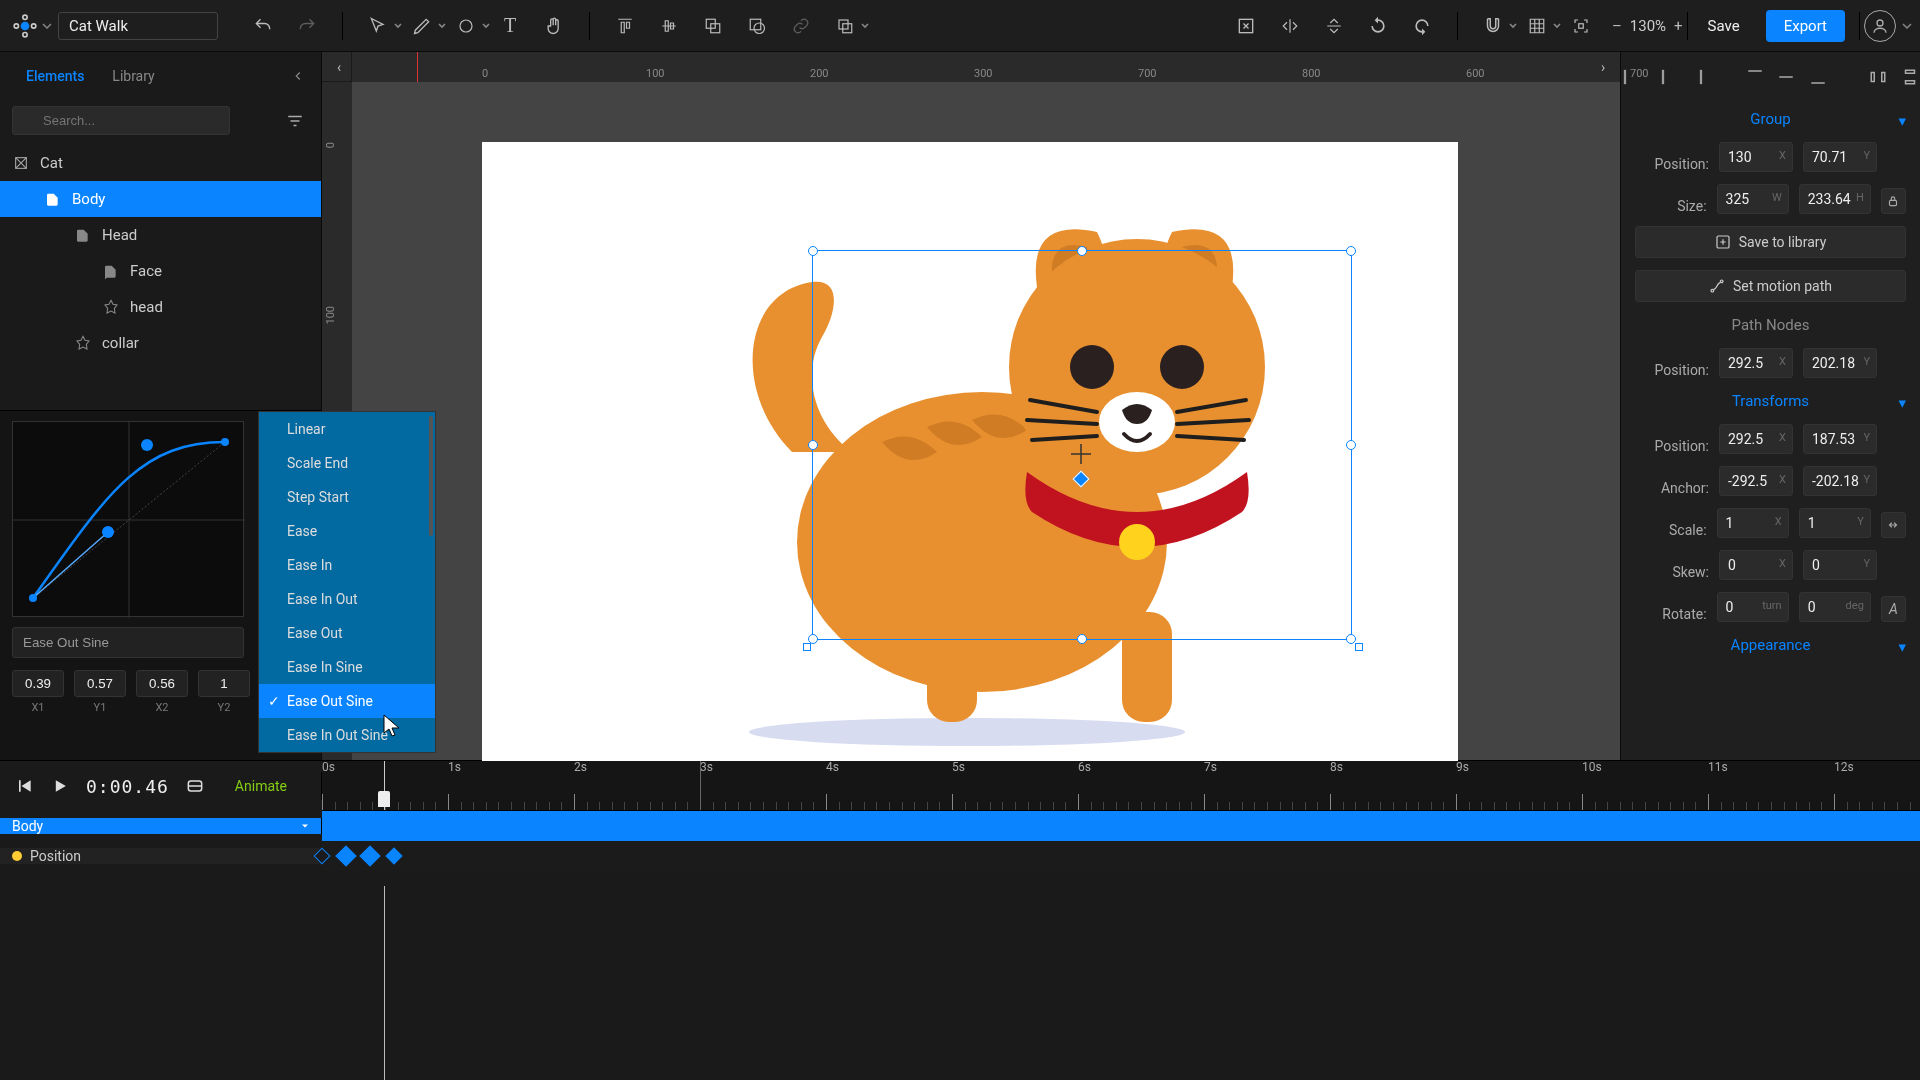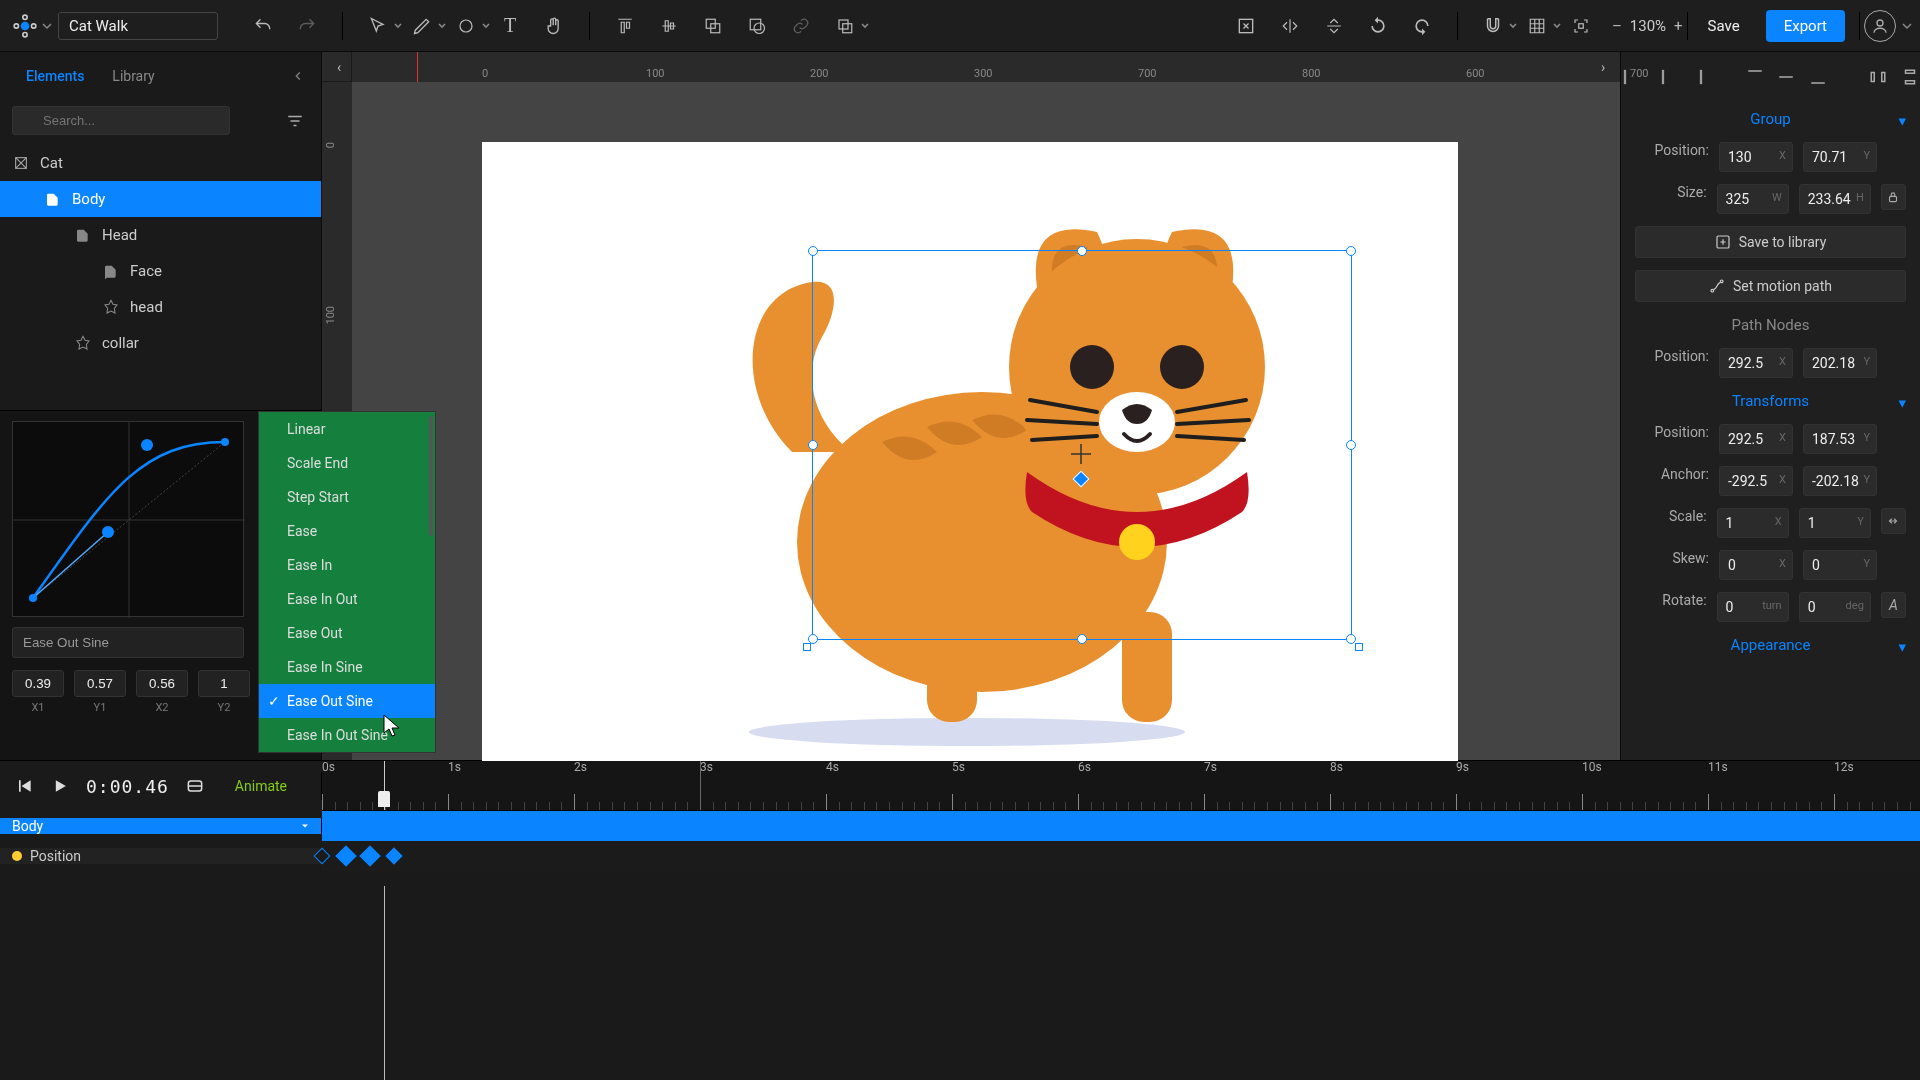--- a/index.html
+++ b/index.html
@@ -77,21 +77,21 @@
 .ease-vals { display:flex; gap:10px; }
 .ease-val { width:52px; text-align:center; }
 .ease-val input { width:100%; background:#222; border:1px solid #333; border-radius:3px; padding:5px 0; text-align:center; color:#eee;}
 .ease-val label { font-size:11px; color:#777; display:block; margin-top:4px;}
 
 
 .ease-dd {
   position:absolute;
   left:258px; top:0px;
   width:178px;
-  background:#15803d;
+  background:#0369a1;
   border:1px solid #333;
   z-index:20;
 }
 .ease-dd::-webkit-scrollbar{width:6px}
 .ease-dd .opt { padding:9px 14px 9px 28px; color:#ddd; cursor:pointer; position:relative; font-size:14px;}
 .ease-dd .opt.sel { background:#0a84ff; color:#fff;}
 .ease-dd .opt.sel::before { content:"✓"; position:absolute; left:9px; }
 .ease-dd-scroll{position:absolute;right:2px;top:4px;width:4px;height:120px;background:#555;border-radius:2px}
 
 
@@ -121,21 +121,21 @@
 .right-panel {
   width:300px; background:#1f1f1f; border-left:1px solid #0a0a0a;
   display:flex; flex-direction:column; padding-top:8px;
 }
 .align-row{display:flex;justify-content:center;gap:12px;padding:6px 0 14px}
 .align-btn{width:22px;height:22px;display:flex;align-items:center;justify-content:center;cursor:pointer}
 .align-sep{width:18px}
 .insp-section-head{ color:#0a84ff; text-align:center; padding:8px 17px; position:relative; font-size:15px;}
 .insp-section-head .caret{ position:absolute; right:14px; top:10px;}
 .insp-section-head.dim{color:#888}
-.prop-row { display:flex; align-items:flex-start; padding:6px 14px; gap:10px;}
+.prop-row { display:flex; align-items:flex-end; padding:6px 14px; gap:10px;}
 .prop-row .lbl { width:74px; text-align:right; color:#aaa; font-size:14px;}
 .prop-input { background:#2b2b2b; border:1px solid #333; border-radius:3px; width:74px; padding:6px 8px; color:#eee; font-size:14px; position:relative;}
 .prop-input .suf{position:absolute;right:6px;top:6px;color:#666;font-size:11px}
 .prop-action-btn{ background:#2b2b2b; border:1px solid #333; border-radius:3px; padding:7px 14px; display:flex; align-items:center; gap:8px; cursor:pointer; margin:6px 14px; justify-content:center;}
 .node-type-row{display:flex;gap:16px;padding:8px 14px 14px;align-items:center}
 .node-type-row .lbl{color:#aaa;width:50px}
 .node-btn{width:30px;height:26px;display:flex;align-items:center;justify-content:center;border-bottom:2px solid transparent;cursor:pointer}
 .node-btn.active{border-bottom-color:#0a84ff}
 .mini-btn{width:26px;height:26px;display:flex;align-items:center;justify-content:center;cursor:pointer;border:1px solid #333;border-radius:3px;background:#2b2b2b}
 

